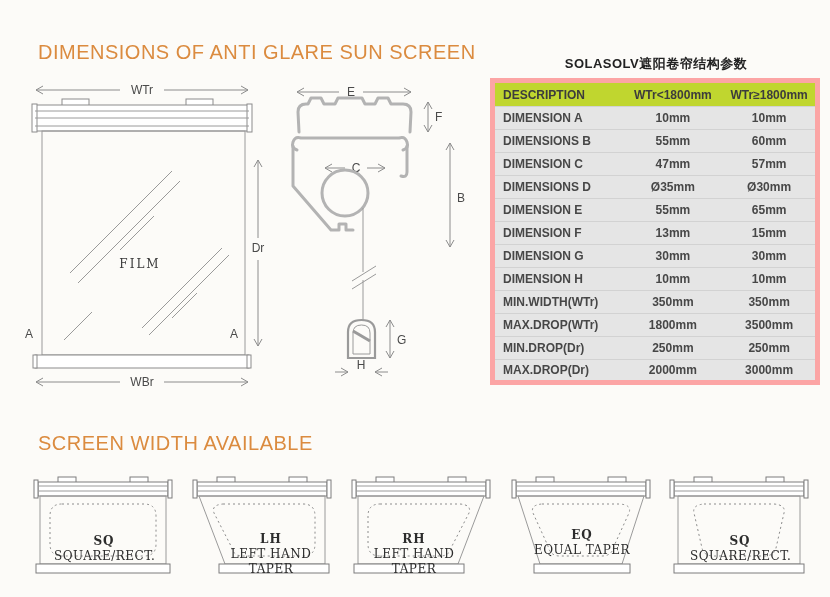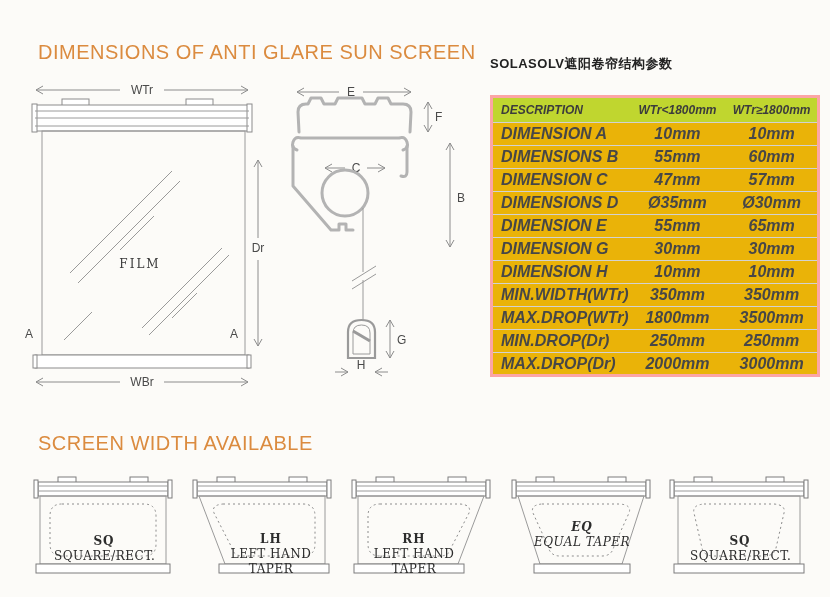--- a/index.html
+++ b/index.html
@@ -14,33 +14,33 @@
   }
   svg text { font-family:"Liberation Sans", sans-serif; font-size:12px; fill:#4a4a4a; }
   svg text.cad {
     font-family:"DejaVu Serif","Liberation Serif", serif;
     letter-spacing:2px; fill:#3a3a3a;
   }
   
   #spec-block { position:absolute; left:490px; top:55px; width:332px; }
   #spec-title {
     font-size:13px; font-weight:bold; color:#222; letter-spacing:0.5px;
-    margin-bottom:22px; white-space:nowrap;
+    margin-bottom:5px; white-space:nowrap;text-align:center;
   }
   table.spec {
     border-collapse:collapse; width:330px;
-    border:3px solid #fca5a5; background:#eab308;font-style:italic;
+    border:5px solid #fca5a5; background:#e5e5e5;
   }
   table.spec th {
     background:#c0d62f; color:#3c3c3c; font-size:12px; font-weight:bold;
     height:26px; text-align:center; white-space:nowrap;
   }
   table.spec th:first-child { text-align:left; padding-left:8px; }
   table.spec td {
-    font-size:16px; font-weight:bold; color:#474747; height:23px;
+    font-size:12px; font-weight:bold; color:#474747; height:23px;
     border-top:1px solid #d2d2d2; text-align:center; white-space:nowrap;
   }
   table.spec td:first-child { text-align:left; padding-left:8px; }
   
   .shape-slot { position:absolute; width:152px; height:124px; }
   .shape-label {
     position:absolute; width:100px; text-align:center;
     font-family:"DejaVu Serif","Liberation Serif", serif; color:#2c2c2c;
     line-height:1.25; pointer-events:none;
   }
@@ -223,20 +223,25 @@
             <td>DIMENSIONS D</td>
             <td>Ø35mm</td>
             <td>Ø30mm</td>
           </tr>
         <tr>
             <td>DIMENSION E</td>
             <td>55mm</td>
             <td>65mm</td>
           </tr>
         <tr>
+            <td>DIMENSION F</td>
+            <td>13mm</td>
+            <td>15mm</td>
+          </tr>
+        <tr>
             <td>DIMENSION G</td>
             <td>30mm</td>
             <td>30mm</td>
           </tr>
         <tr>
             <td>DIMENSION H</td>
             <td>10mm</td>
             <td>10mm</td>
           </tr>
         <tr>
@@ -328,21 +333,21 @@
         <rect class="bar" x="102" y="9" width="18" height="7"></rect>
       <rect class="bar" x="10" y="14" width="130" height="14"></rect>
       <rect class="bar" x="6" y="12" width="4" height="18"></rect>
         <rect class="bar" x="140" y="12" width="4" height="18"></rect>
       <line class="thin" x1="10" y1="18" x2="140" y2="18"></line>
         <line class="thin" x1="10" y1="23" x2="140" y2="23"></line>
       <polygon class="thin" points="12,28 138,28 116,96 34,96"></polygon>
       <path class="dot" d="M36,36 L114,36 Q126,37 123,45 L108,78 Q106,88 96,88 L54,88 Q44,88 42,78 L27,45 Q24,37 36,36 Z"></path>
       <rect class="bar" x="28" y="96" width="96" height="9"></rect>
     </svg>
-    <div class="shape-label" style="left:26px; top:34px;font-style:italic;">
+    <div class="shape-label" style="left:26px; top:42px;">
       <div class="code">EQ</div>
       <div class="name">EQUAL TAPER</div>
     </div>
   </div>
 
   <div class="shape-slot" style="left:664px; top:468px;">
     <svg width="152" height="124" viewBox="0 0 152 124">
       <rect class="bar" x="30" y="9" width="18" height="7"></rect>
         <rect class="bar" x="102" y="9" width="18" height="7"></rect>
       <rect class="bar" x="10" y="14" width="130" height="14"></rect>

